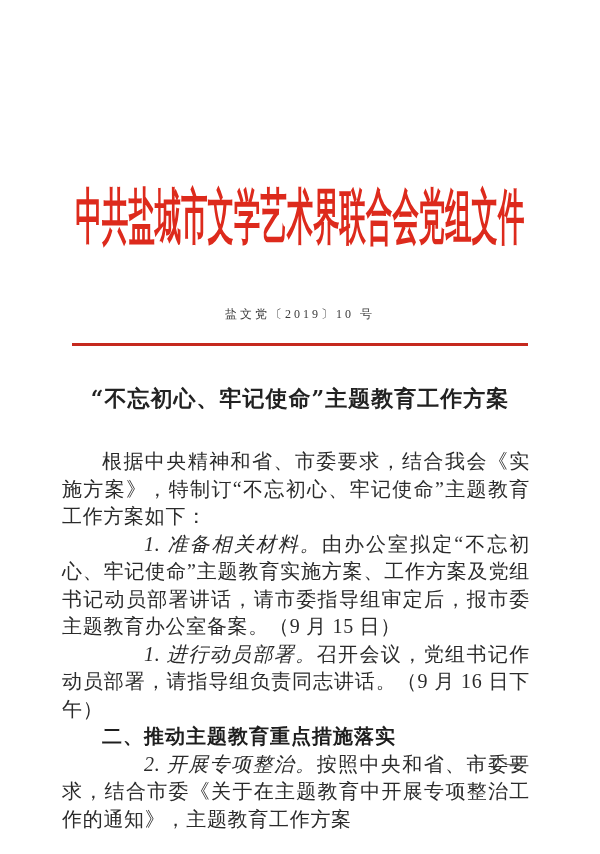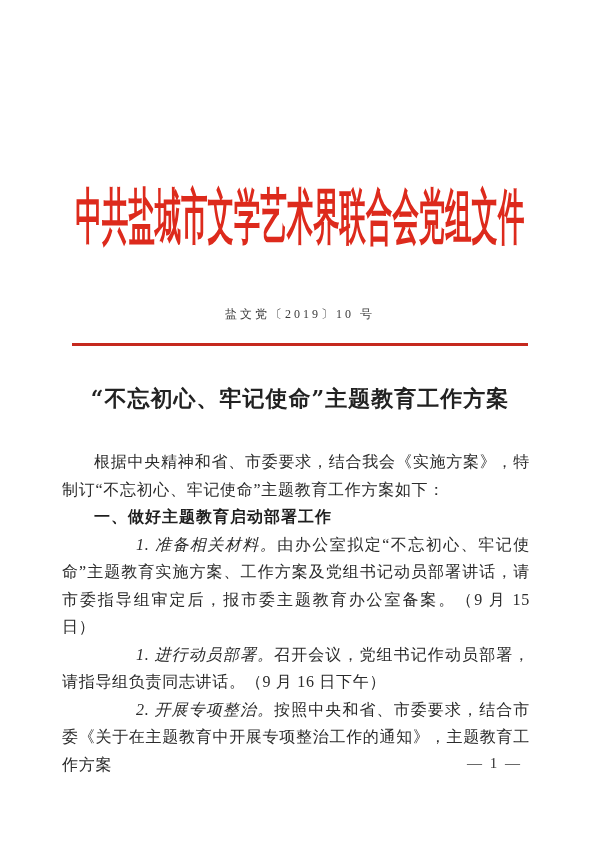--- a/index.html
+++ b/index.html
@@ -62,21 +62,21 @@
     font-size: 22px;
     letter-spacing: 1px;
     color: #222222;
     font-family: "DejaVu Serif", "Liberation Serif", serif;
   }
   .body-text {
     position: absolute;
     top: 448px;
     left: 62px;
     width: 468px;
-    font-size: 16px;
+    font-size: 20px;
     line-height: 27.5px;
     text-align: justify;
   }
   .para, .heading {
     margin: 0;
     text-indent: 2em;
     letter-spacing: 0.7px;
   }
   .heading {
     font-weight: bold;
@@ -107,21 +107,21 @@
   </div>
 
   <div class="doc-number">盐文党〔2019〕10 号</div>
 
   <div class="red-rule"></div>
 
   <div class="doc-title">“不忘初心、牢记使命”主题教育工作方案</div>
 
   <div class="body-text">
     <p class="para"><span>根据中央精神和省、市委要求，结合我会《实施方案》，特制订“不忘初心、牢记使命”主题教育工作方案如下：</span></p>
-    <p class="heading"><span>一、做好主题教育启动部署工作</span></p>
     <p class="para"><span class="lead">1. 准备相关材料。</span><span>由办公室拟定“不忘初心、牢记使命”主题教育实施方案、工作方案及党组书记动员部署讲话，请市委指导组审定后，报市委主题教育办公室备案。（9 月 15 日）</span></p>
     <p class="para"><span class="lead">1. 进行动员部署。</span><span>召开会议，党组书记作动员部署，请指导组负责同志讲话。（9 月 16 日下午）</span></p>
+    <p class="heading"><span>二、推动主题教育重点措施落实</span></p>
     <p class="para"><span class="lead">2. 开展专项整治。</span><span>按照中央和省、市委要求，结合市委《关于在主题教育中开展专项整治工作的通知》，主题教育工作方案</span></p>
   </div>
 
   <div class="page-number">— 1 —</div>
 
 </div>
 
 </body></html>

